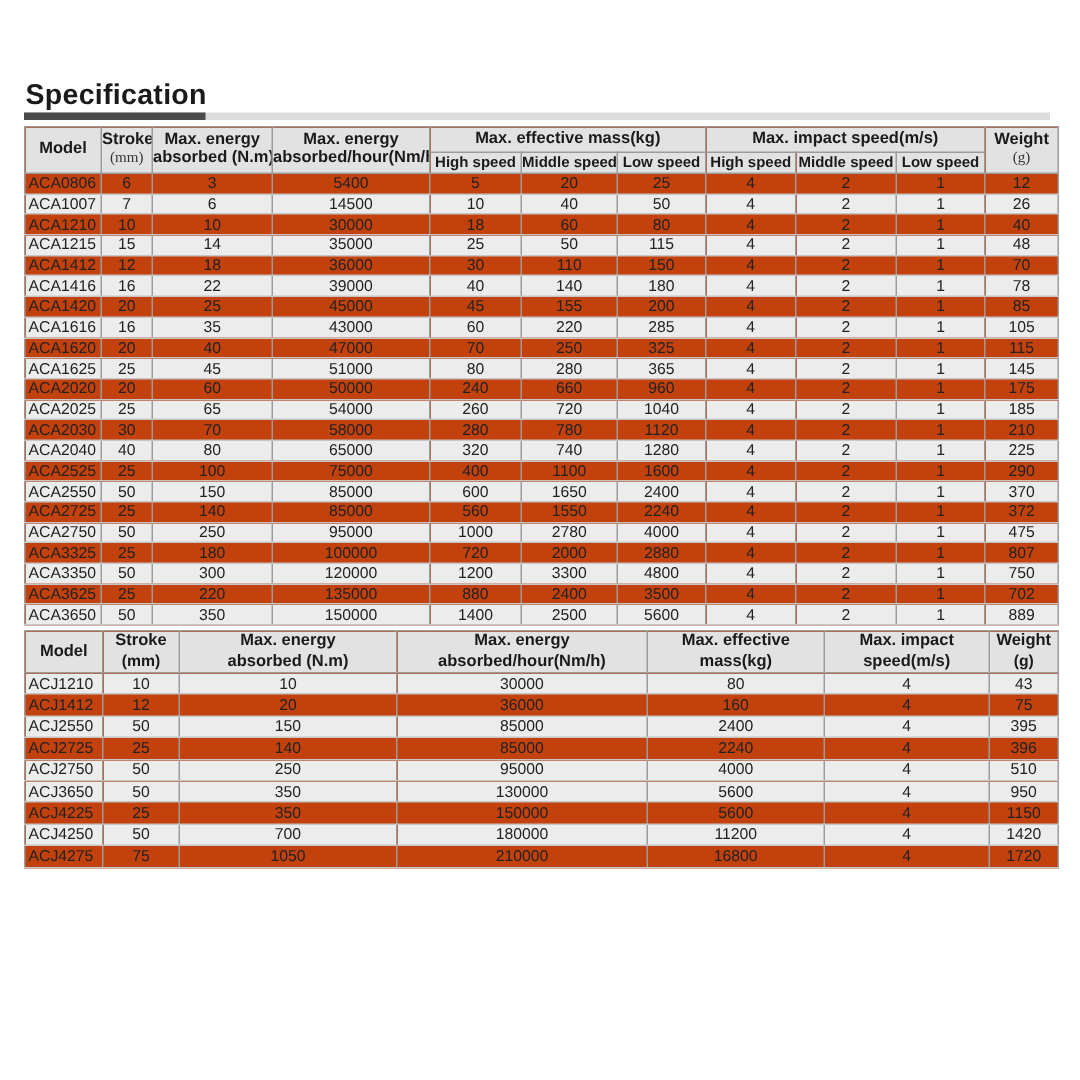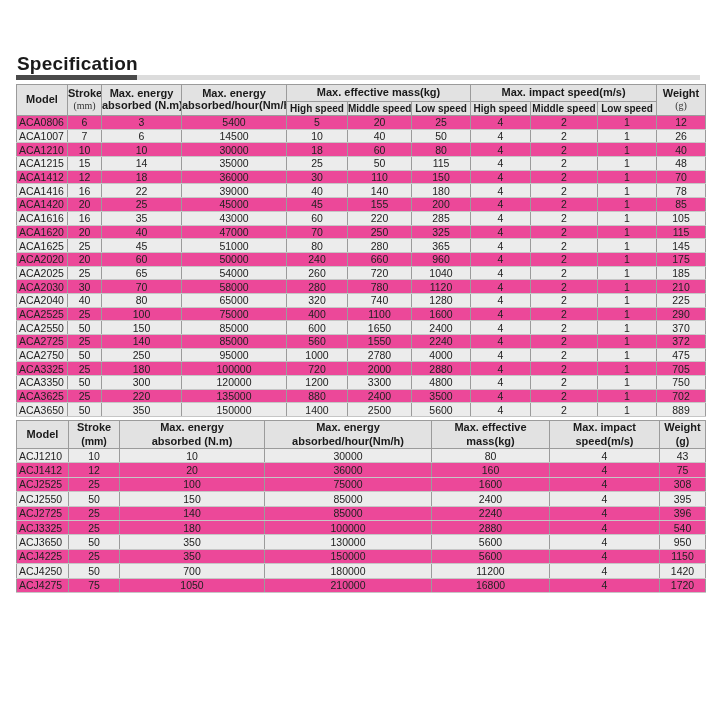--- a/index.html
+++ b/index.html
@@ -5,21 +5,21 @@
   html,body{margin:0;padding:0;background:#fff;}
   body{width:720px;height:720px;font-family:"Liberation Sans",sans-serif;color:#1c1c1c;}
   .page{position:relative;width:720px;height:720px;background:#ffffff;overflow:hidden;}
 
   .title{position:absolute;left:17px;top:53px;font-size:19px;font-weight:bold;
          letter-spacing:0.2px;color:#1a1a1a;}
   .rule{position:absolute;left:16px;top:75px;width:684px;height:5px;background:#dcdcdc;}
   .rule-dark{position:absolute;left:0;top:0;width:121px;height:5px;background:#4a4a4a;}
 
   table{border-collapse:collapse;table-layout:fixed;position:absolute;left:16px;
-        background:#ec4899;}
+        background:#c2410c;}
   #table-aca{top:84px;width:689px;}
   #table-acj{top:420px;width:689px;}
 
   th,td{border:1px solid #9b9b9b;padding:0;text-align:center;overflow:hidden;
         white-space:nowrap;}
   thead th{background:#e2e2e2;color:#1a1a1a;}
   tbody td{border-top:1px solid #c6c6c6;border-bottom:1px solid #c6c6c6;
            font-size:10.5px;color:#222;}
   tbody tr.alt td{background:#ececec;}
   td.model{text-align:left;padding-left:2px;}
@@ -332,21 +332,21 @@
           <td class="model">ACA3325</td>
           <td>25</td>
           <td>180</td>
           <td>100000</td>
           <td>720</td>
           <td>2000</td>
           <td>2880</td>
           <td>4</td>
           <td>2</td>
           <td>1</td>
-          <td>705</td>
+          <td>807</td>
         </tr>
         <tr class="alt">
           <td class="model">ACA3350</td>
           <td>50</td>
           <td>300</td>
           <td>120000</td>
           <td>1200</td>
           <td>3300</td>
           <td>4800</td>
           <td>4</td>
@@ -434,55 +434,46 @@
         </tr>
         <tr>
           <td class="model">ACJ1412</td>
           <td>12</td>
           <td>20</td>
           <td>36000</td>
           <td>160</td>
           <td>4</td>
           <td>75</td>
         </tr>
-        <tr>
-          <td class="model">ACJ2525</td>
-          <td>25</td>
-          <td>100</td>
-          <td>75000</td>
-          <td>1600</td>
-          <td>4</td>
-          <td>308</td>
-        </tr>
         <tr class="alt">
           <td class="model">ACJ2550</td>
           <td>50</td>
           <td>150</td>
           <td>85000</td>
           <td>2400</td>
           <td>4</td>
           <td>395</td>
         </tr>
         <tr>
           <td class="model">ACJ2725</td>
           <td>25</td>
           <td>140</td>
           <td>85000</td>
           <td>2240</td>
           <td>4</td>
           <td>396</td>
         </tr>
-        <tr>
-          <td class="model">ACJ3325</td>
-          <td>25</td>
-          <td>180</td>
-          <td>100000</td>
-          <td>2880</td>
-          <td>4</td>
-          <td>540</td>
+        <tr class="alt">
+          <td class="model">ACJ2750</td>
+          <td>50</td>
+          <td>250</td>
+          <td>95000</td>
+          <td>4000</td>
+          <td>4</td>
+          <td>510</td>
         </tr>
         <tr class="alt">
           <td class="model">ACJ3650</td>
           <td>50</td>
           <td>350</td>
           <td>130000</td>
           <td>5600</td>
           <td>4</td>
           <td>950</td>
         </tr>

